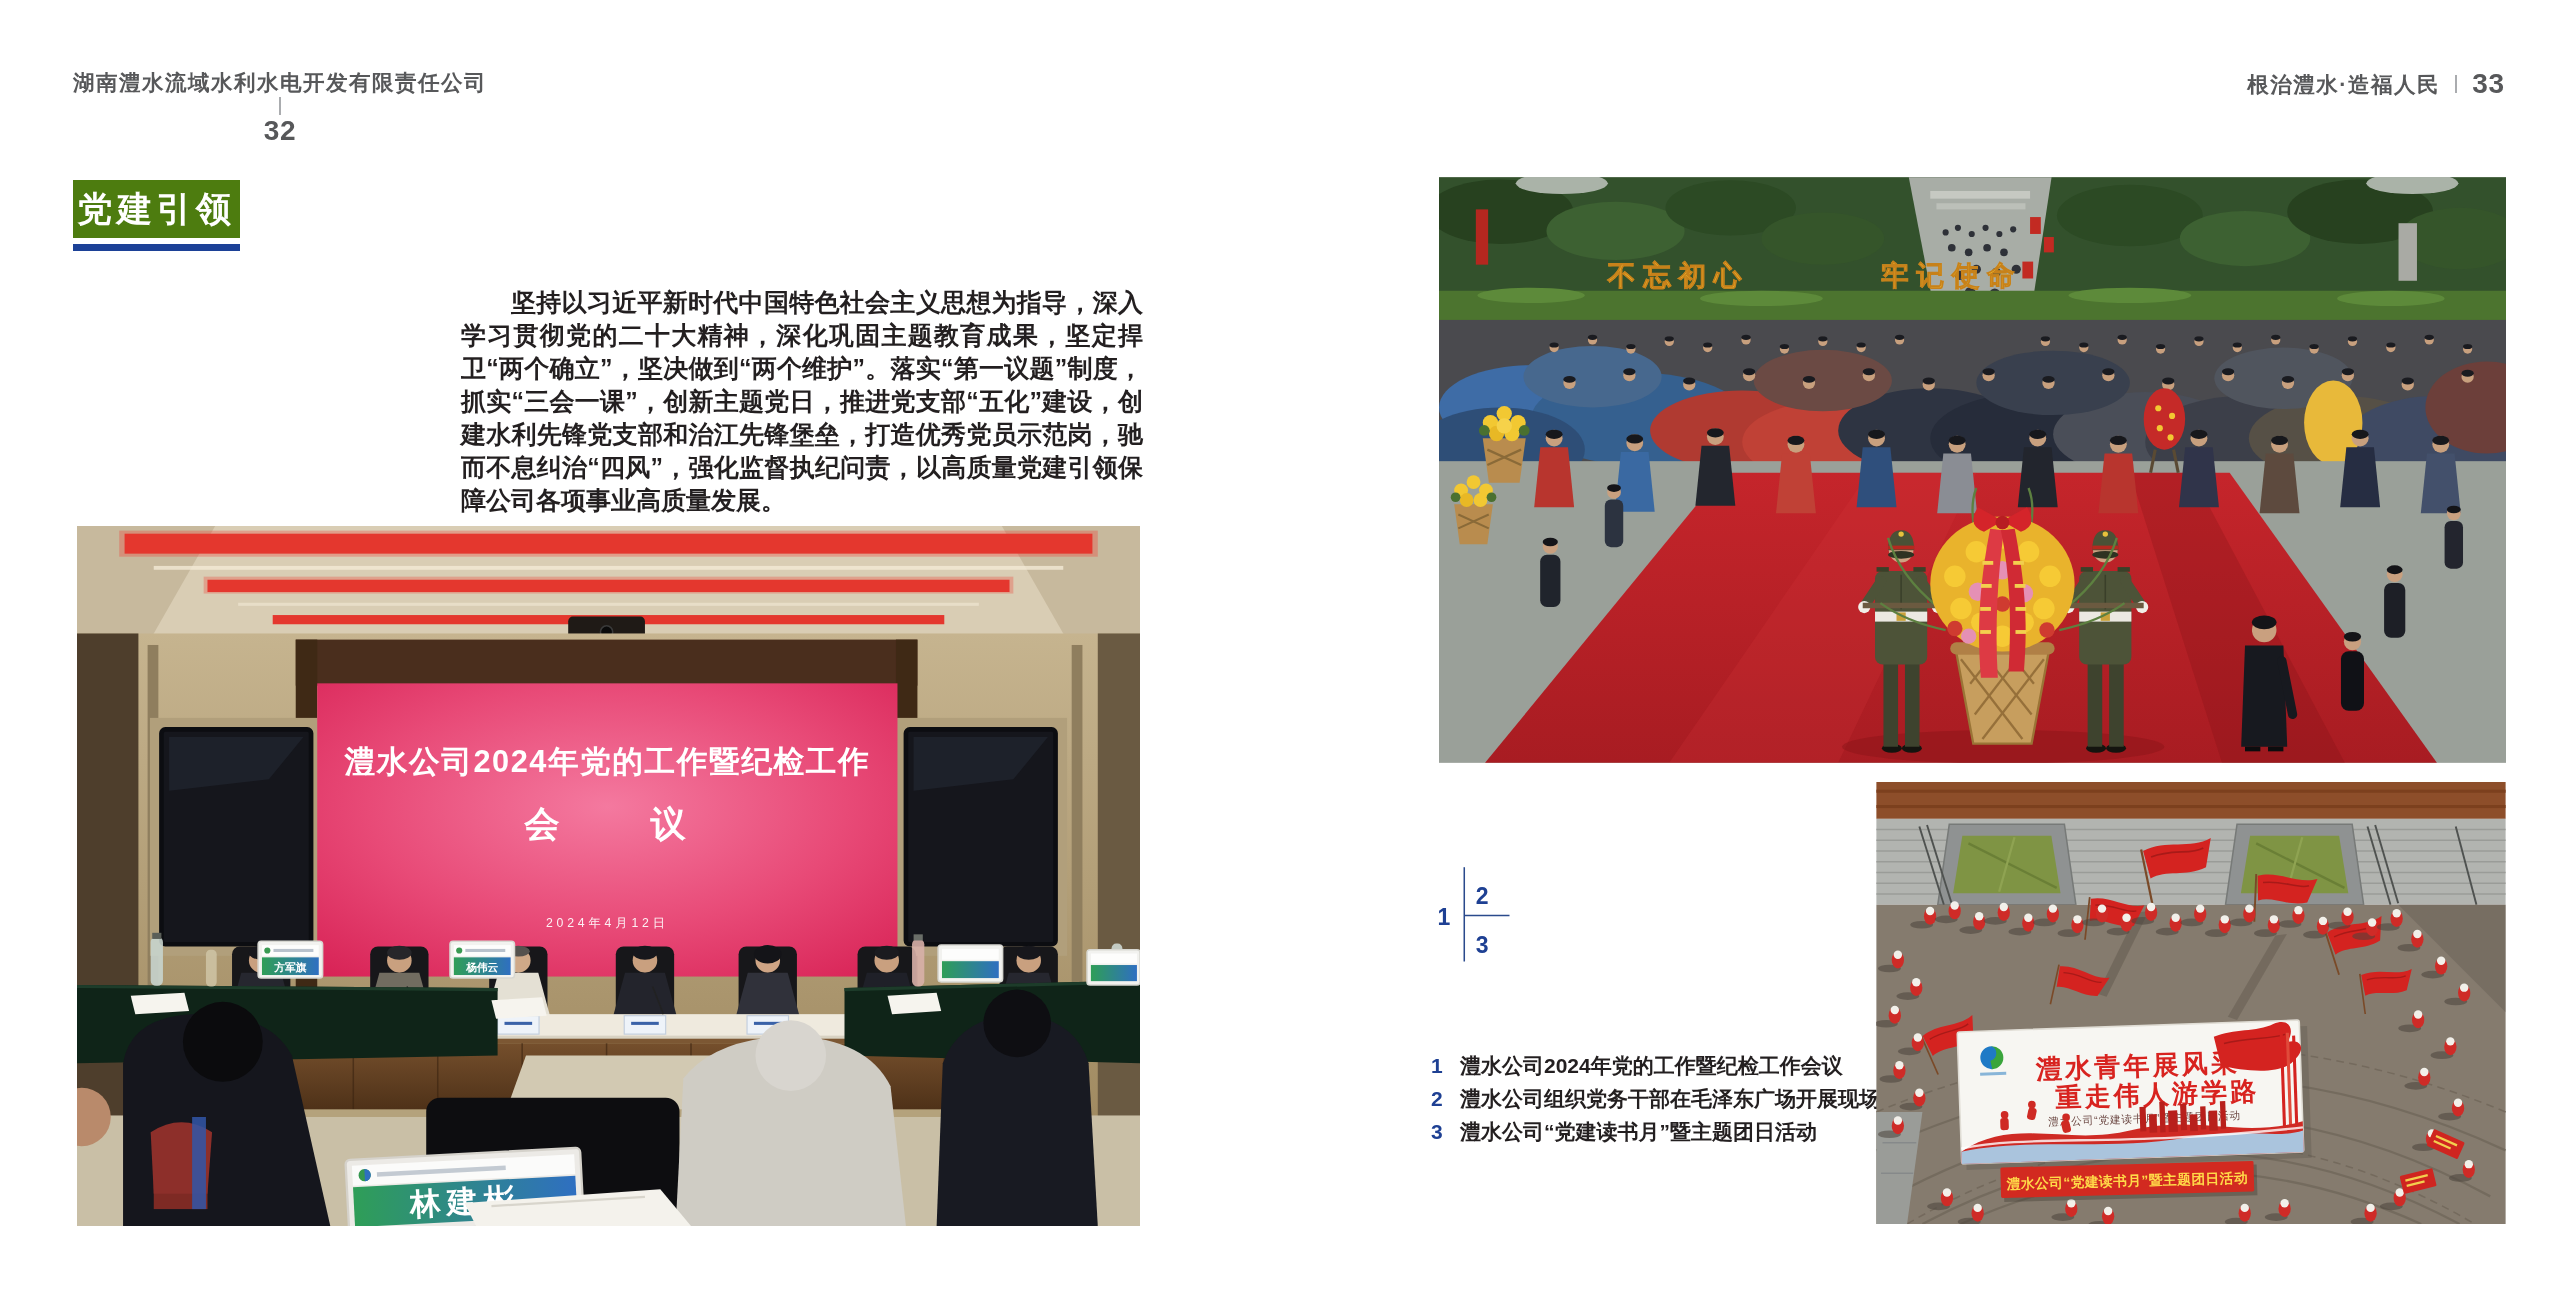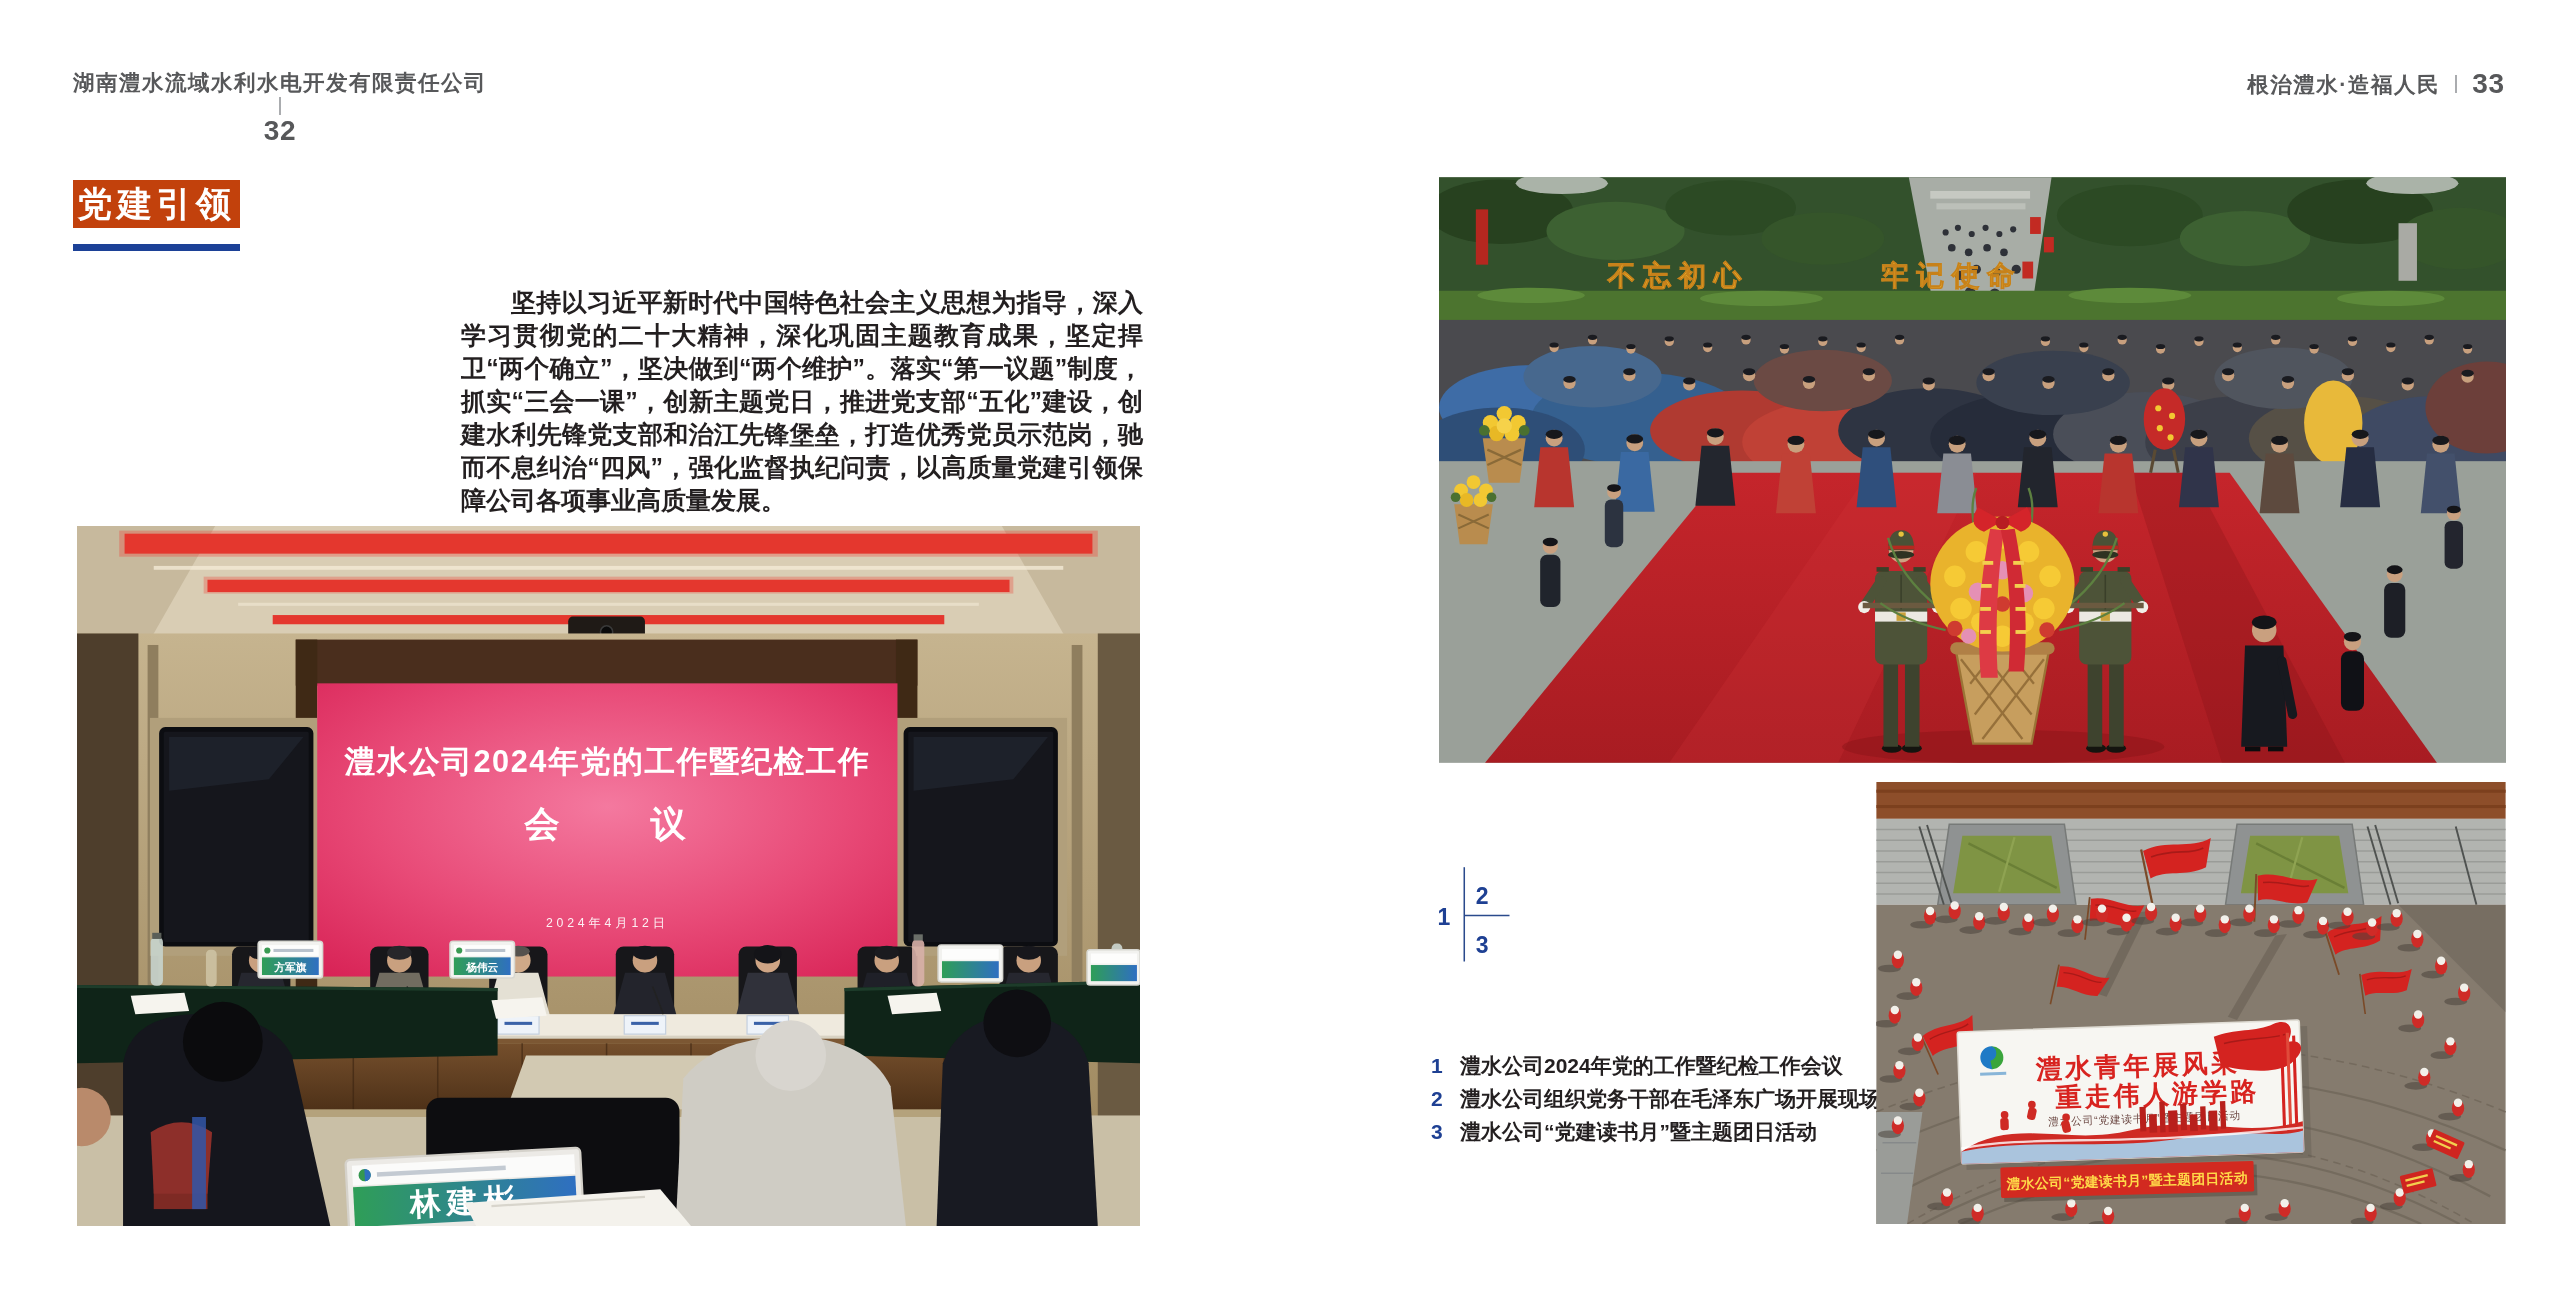--- a/index.html
+++ b/index.html
@@ -8,22 +8,22 @@
     position:relative; width:2576px; height:1306px; overflow:hidden;
     font-family:"Liberation Sans", sans-serif; color:#231f20;
   }
   .hdr { position:absolute; top:68px; display:flex; align-items:center;
          font-size:21.5px; font-weight:bold; color:#57585a; letter-spacing:1.5px; white-space:nowrap; }
   .hdr-left { left:73px;flex-direction:column; }
   .hdr-right { right:71px;justify-content:center; }
   .vdiv { display:inline-block; width:1.5px; height:18.4px; background:#aaacaf; margin:0 15.4px; }
   .pgnum { font-size:28px; letter-spacing:0.8px; }
 
-  .badge { position:absolute; left:73px; top:180px; width:167px; height:48px;
-           background:#c2410c; color:#fff; display:flex; align-items:center; justify-content:center;
+  .badge { position:absolute; left:73px; top:180px; width:167px; height:58px;
+           background:#4d7c0f; color:#fff; display:flex; align-items:center; justify-content:center;
            font-size:35px; font-weight:bold; letter-spacing:4.6px; }
   .badge-bar { position:absolute; left:73px; top:244px; width:167px; height:7px; background:#1c4197; }
 
   .para { position:absolute; left:461px; top:286px; width:682px;
           font-size:25px; line-height:33px; font-weight:bold; color:#231f20;
           text-align:justify; text-indent:2em; word-break:break-all; }
 
   .photo { position:absolute; display:block; }
 
   .keybox { position:absolute; left:1425px; top:858px; }

